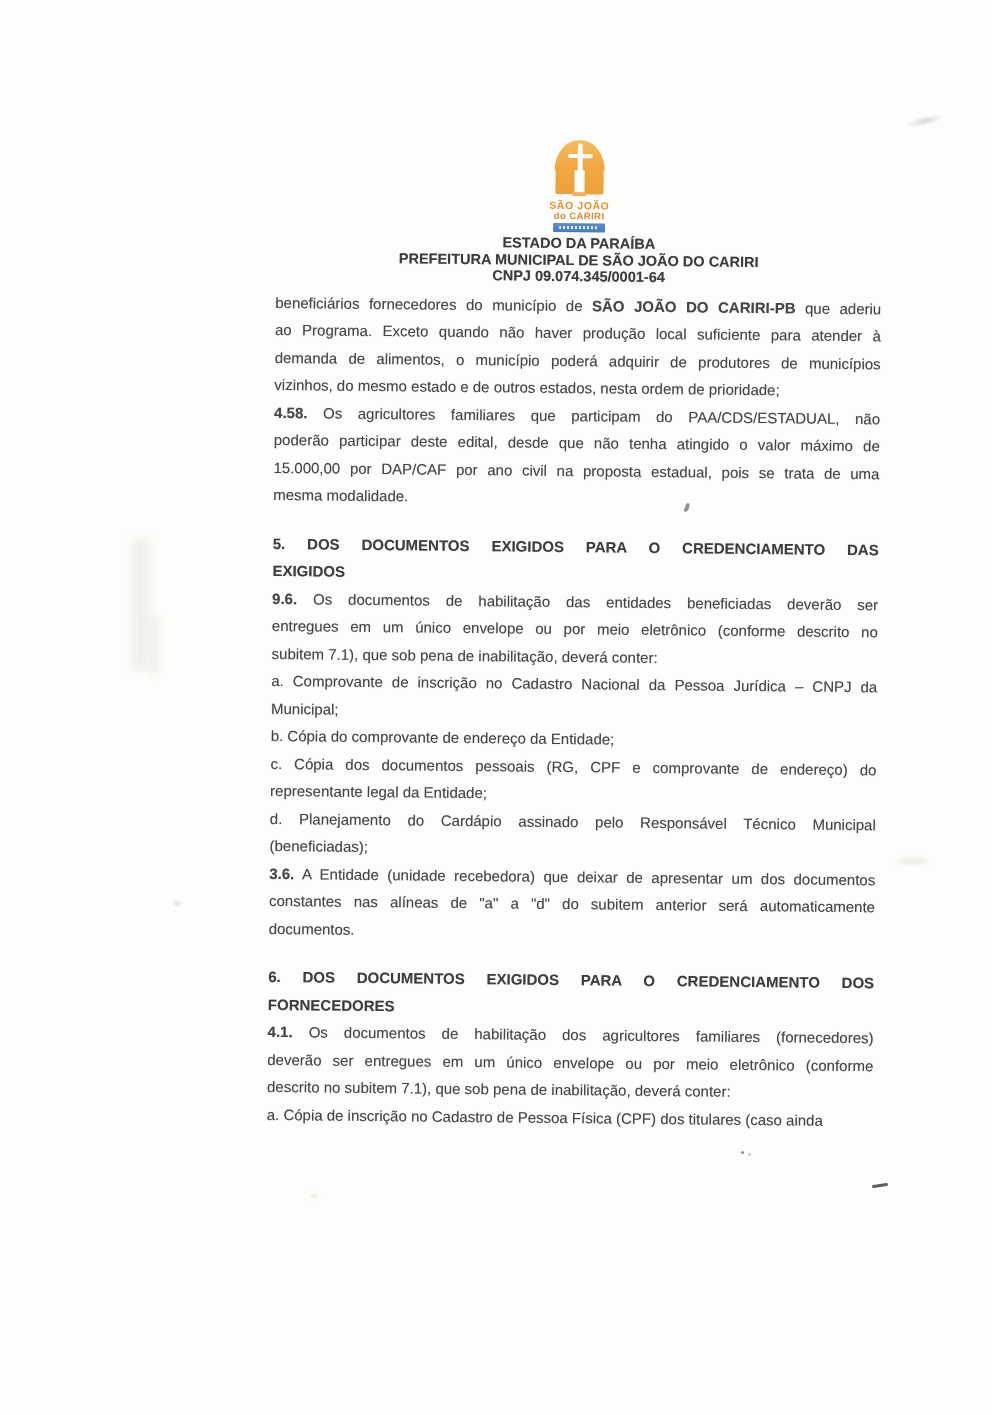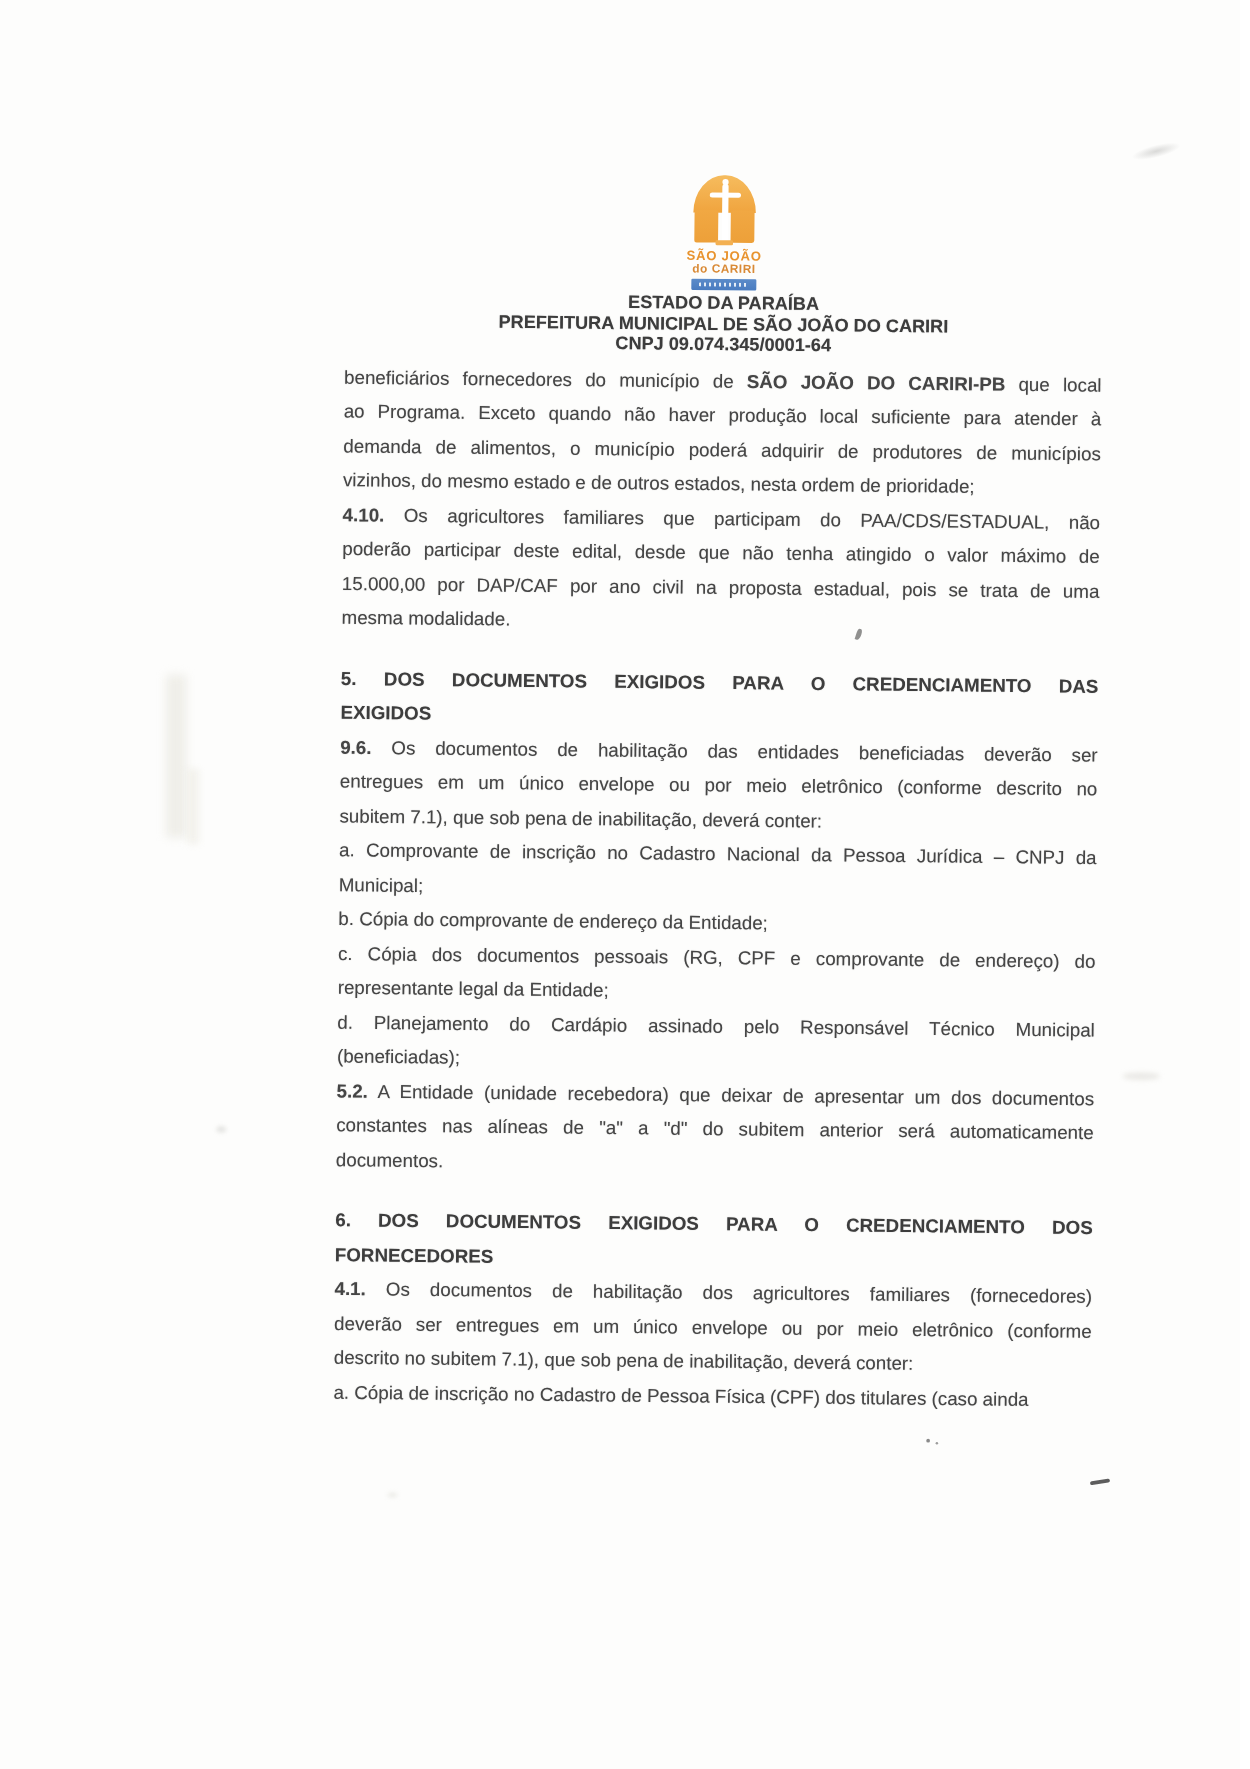--- a/index.html
+++ b/index.html
@@ -158,27 +158,27 @@
     </div>
 
     <div class="org-header">
       <div>ESTADO DA PARAÍBA</div>
       <div>PREFEITURA MUNICIPAL DE SÃO JOÃO DO CARIRI</div>
       <div>CNPJ 09.074.345/0001-64</div>
     </div>
 
     <div class="doc-body" id="doc-body">
         <div class="para">
-          <div class="line just"><span>beneficiários fornecedores do município de </span><b>SÃO JOÃO DO CARIRI-PB</b><span> que local</span></div>
+          <div class="line just"><span>beneficiários fornecedores do município de </span><b>SÃO JOÃO DO CARIRI-PB</b><span> que aderiu</span></div>
           <div class="line just"><span>ao Programa. Exceto quando não haver produção local suficiente para atender à</span></div>
           <div class="line just"><span>demanda de alimentos, o município poderá adquirir de produtores de municípios</span></div>
           <div class="line"><span>vizinhos, do mesmo estado e de outros estados, nesta ordem de prioridade;</span></div>
         </div>
         <div class="para">
-          <div class="line just"><b>4.10.</b><span> Os agricultores familiares que participam do PAA/CDS/ESTADUAL, não</span></div>
+          <div class="line just"><b>4.58.</b><span> Os agricultores familiares que participam do PAA/CDS/ESTADUAL, não</span></div>
           <div class="line just"><span>poderão participar deste edital, desde que não tenha atingido o valor máximo de</span></div>
           <div class="line just"><span>15.000,00 por DAP/CAF por ano civil na proposta estadual, pois se trata de uma</span></div>
           <div class="line"><span>mesma modalidade.</span></div>
         </div>
         <div class="para heading">
           <div class="line just"><b>5. DOS DOCUMENTOS EXIGIDOS PARA O CREDENCIAMENTO DAS</b></div>
           <div class="line"><b>EXIGIDOS</b></div>
         </div>
         <div class="para">
           <div class="line just"><b>9.6.</b><span> Os documentos de habilitação das entidades beneficiadas deverão ser</span></div>
@@ -194,21 +194,21 @@
         </div>
         <div class="para">
           <div class="line just"><span>c. Cópia dos documentos pessoais (RG, CPF e comprovante de endereço) do</span></div>
           <div class="line"><span>representante legal da Entidade;</span></div>
         </div>
         <div class="para">
           <div class="line just"><span>d. Planejamento do Cardápio assinado pelo Responsável Técnico Municipal</span></div>
           <div class="line"><span>(beneficiadas);</span></div>
         </div>
         <div class="para">
-          <div class="line just"><b>5.2.</b><span> A Entidade (unidade recebedora) que deixar de apresentar um dos documentos</span></div>
+          <div class="line just"><b>3.6.</b><span> A Entidade (unidade recebedora) que deixar de apresentar um dos documentos</span></div>
           <div class="line just"><span>constantes nas alíneas de "a" a "d" do subitem anterior será automaticamente</span></div>
           <div class="line"><span>documentos.</span></div>
         </div>
         <div class="para heading">
           <div class="line just"><b>6. DOS DOCUMENTOS EXIGIDOS PARA O CREDENCIAMENTO DOS</b></div>
           <div class="line"><b>FORNECEDORES</b></div>
         </div>
         <div class="para">
           <div class="line just"><b>4.1.</b><span> Os documentos de habilitação dos agricultores familiares (fornecedores)</span></div>
           <div class="line just"><span>deverão ser entregues em um único envelope ou por meio eletrônico (conforme</span></div>

